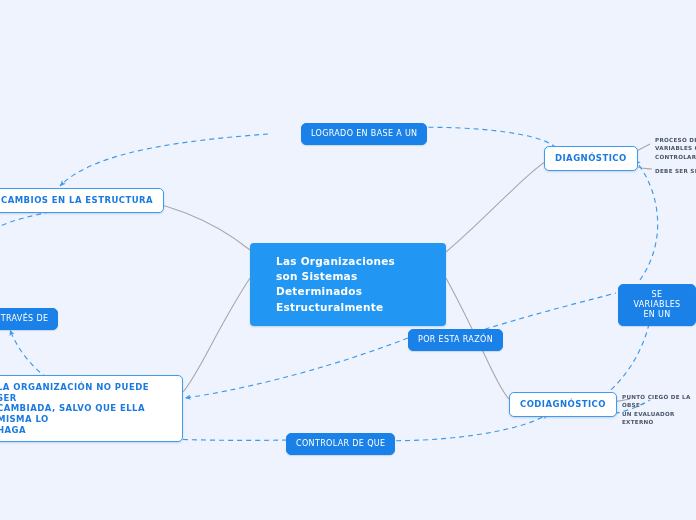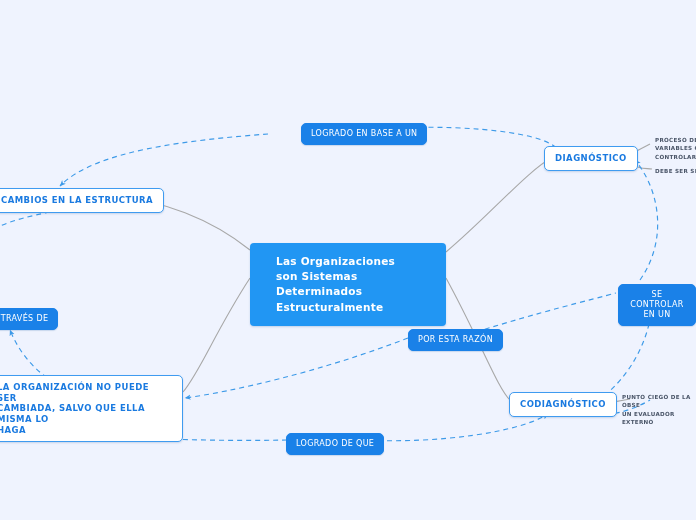--- a/index.html
+++ b/index.html
@@ -153,23 +153,23 @@
   <div class="node fill" style="left:-18px; top:308px;">A TRAVÉS DE</div>
 
   <div class="node outline" style="left:-14px; top:375px; width:197px;">LA ORGANIZACIÓN NO PUEDE SER
 CAMBIADA, SALVO QUE ELLA MISMA LO
 HAGA</div>
 
   <div class="node fill" style="left:408px; top:329px;">POR ESTA RAZÓN</div>
 
   <div class="node outline" style="left:509px; top:392px;">CODIAGNÓSTICO</div>
 
-  <div class="node fill" style="left:286px; top:433px;">LOGRADO DE QUE</div>
+  <div class="node fill" style="left:286px; top:433px;">CONTROLAR DE QUE</div>
 
-  <div class="node fill" style="left:618px; top:284px;">SE CONTROLAR EN UN</div>
+  <div class="node fill" style="left:618px; top:284px;">SE VARIABLES EN UN</div>
 
   <div class="node plain" style="left:655px; top:136px; width:60px;">PROCESO DE E
 VARIABLES QU
 CONTROLAR EL</div>
 
   <div class="node plain" style="left:655px; top:167px; width:60px;">DEBE SER SIEM</div>
 
   <div class="node plain" style="left:622px; top:393px; width:76px;">PUNTO CIEGO DE LA OBSE
 UN EVALUADOR EXTERNO</div>
 

